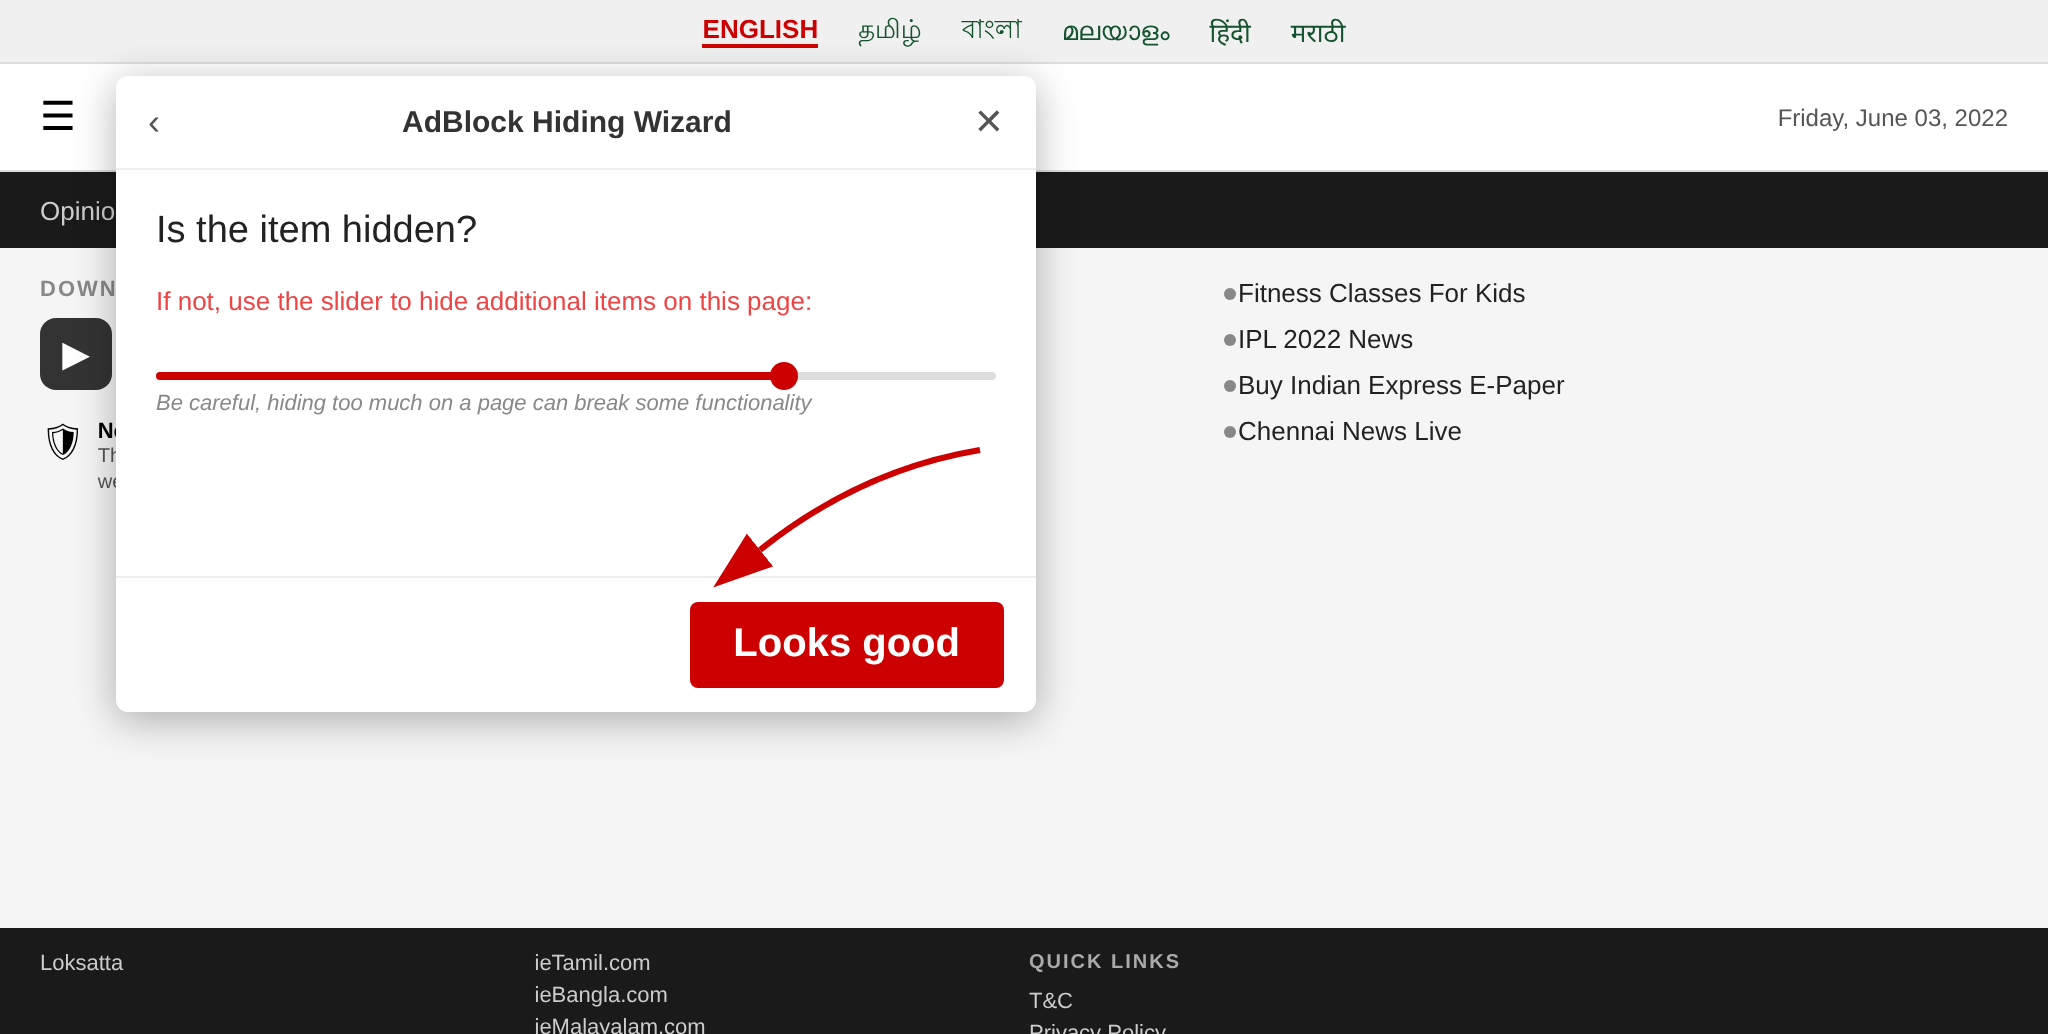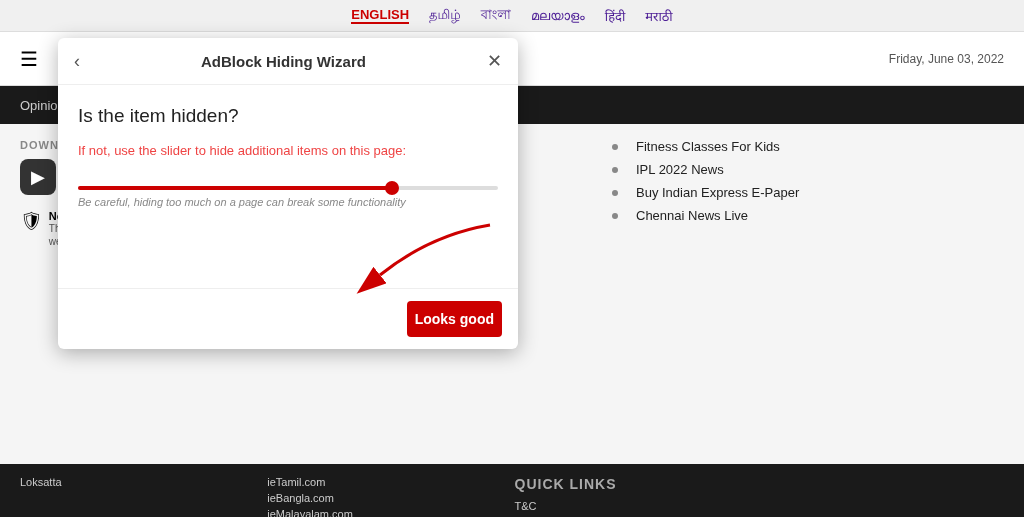--- a/index.html
+++ b/index.html
@@ -9,21 +9,21 @@
     .lang-bar {
       background: #f0f0f0;
       border-bottom: 1px solid #ddd;
       display: flex;
       justify-content: center;
       align-items: center;
       gap: 20px;
       padding: 5px 15px;
       font-size: 13px;
     }
-    .lang-bar .lang-item { color: #4c1d95; cursor: pointer; }
+    .lang-bar .lang-item { color: #14532d; cursor: pointer; }
     .lang-bar .lang-item.active { color: #cc0000; border-bottom: 2px solid #cc0000; font-weight: bold; }
 
     
     .site-header {
       background: #fff;
       display: flex;
       align-items: center;
       padding: 8px 20px;
       border-bottom: 1px solid #ddd;
       gap: 20px;
@@ -88,36 +88,36 @@
 
     
     .links-area {
       flex: 1;
       display: grid;
       grid-template-columns: 1fr 1fr;
       gap: 8px 30px;
       font-size: 13px;
       align-content: start;
     }
-    .link-item { display: flex; align-items: center; gap: 18px; color: #222; }
+    .link-item { display: flex; align-items: center; gap: 1px; color: #222; }
     .link-dot { width: 6px; height: 6px; background: #888; border-radius: 50%; flex-shrink: 0; }
 
     
     .footer-area {
       background: #1a1a1a;
       display: grid;
       grid-template-columns: repeat(4, 1fr);
       padding: 12px 20px;
       gap: 5px;
       height: 200px;
       overflow: hidden;
     }
     .footer-col { display: flex; flex-direction: column; gap: 4px; }
     .footer-link { color: #ccc; font-size: 11px; cursor: pointer; }
-    .quick-links-header { color: #aaa; font-size: 14px; font-weight: bold; letter-spacing: 1px; margin-bottom: 4px; }
+    .quick-links-header { color: #aaa; font-size: 10px; font-weight: bold; letter-spacing: 1px; margin-bottom: 4px; }
 
     
     .modal-overlay {
       position: absolute;
       top: 0; left: 0; right: 0; bottom: 0;
       z-index: 100;
     }
     .modal-box {
       position: absolute;
       top: 38px;
@@ -171,22 +171,22 @@
       display: flex;
       justify-content: flex-end;
       padding: 12px 16px;
       border-top: 1px solid #eee;
     }
     .looks-good-btn {
       background: #cc0000;
       color: #fff;
       border: none;
       border-radius: 4px;
-      padding: 10px 8px;
-      font-size: 14px;
+      padding: 10px 22px;
+      font-size: 20px;
       font-weight: bold;
       cursor: pointer;
     }
 
     
     .red-arrow {
       position: absolute;
       top: 215px;
       left: 350px;
       z-index: 50;

